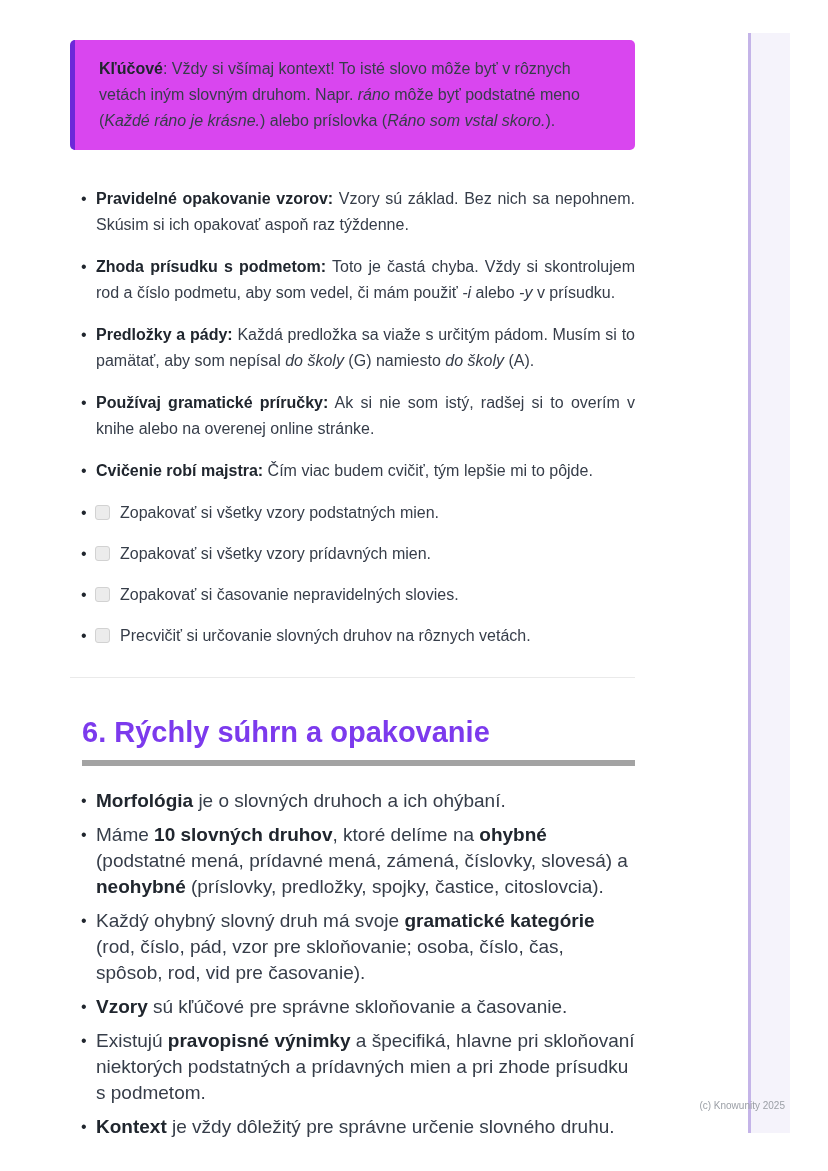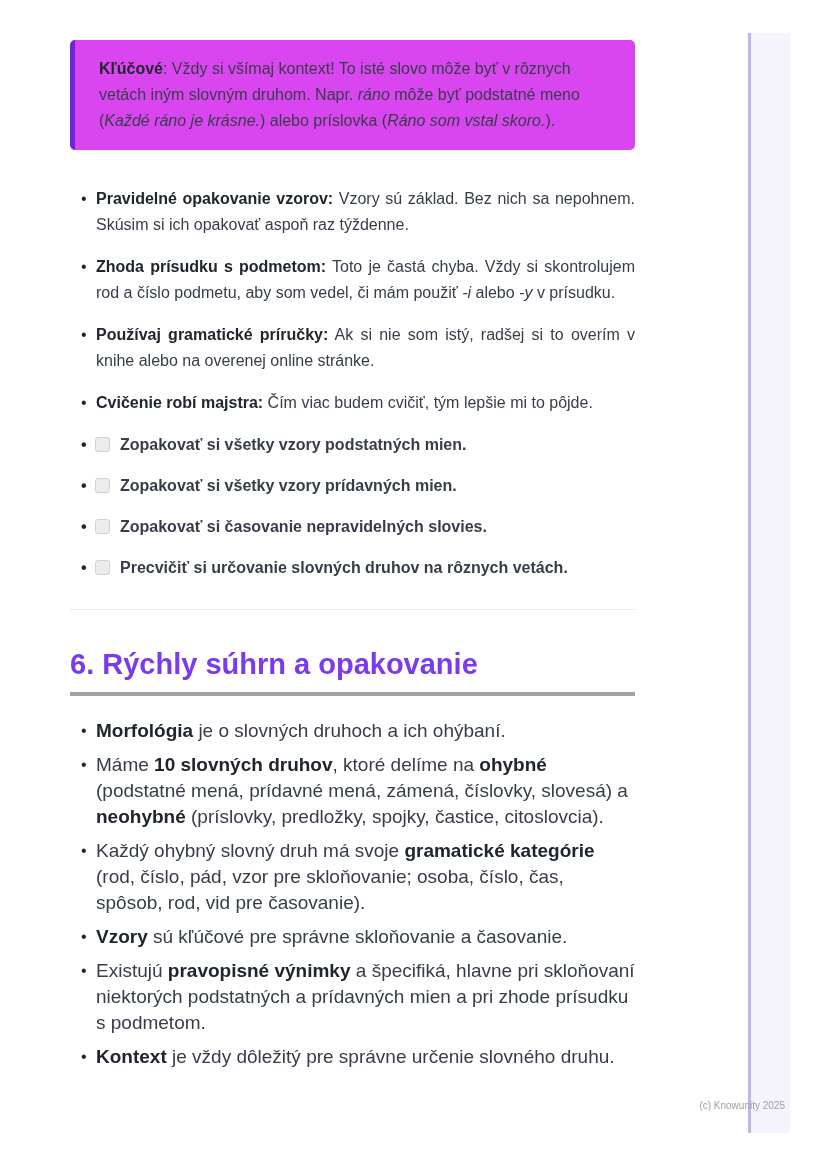--- a/index.html
+++ b/index.html
@@ -56,21 +56,20 @@
   .summary li::before{
     content:"\2022";
     position:absolute;
     left:11px;
     top:0;
     color:#20262e;
     font-size:16px;
   }
   .checklist{
     margin-top:2px;
-    font-weight:bold;
   }
   .checklist li{
     position:relative;
     padding-left:50px;
     font-size:16px;
     line-height:26px;
     margin-bottom:15px;
   }
   .checkbox{
     position:absolute;
@@ -80,26 +79,26 @@
     border:1px solid #d2d2d2;
     border-radius:3px;
   }
   .divider{
     border:none;
     height:1px;
     background:#eaeaea;
     margin:28px 0 0 0;
   }
   .section-heading{
-    margin:38px 0 0 0;
+    margin:38px 0 0 12px;
     font-size:29px;
     line-height:32px;
     font-weight:700;
     color:#7c3aed;
-    border-bottom:4px solid #a3a3a3;
+    border-bottom:6px solid #a3a3a3;
     padding-bottom:12px;
   }
   .summary{
     margin-top:22px;
   }
   .summary li{
     position:relative;
     padding-left:26px;
     font-size:19px;
     line-height:26px;
@@ -121,20 +120,21 @@
 
 <main class="content">
 
   <div class="callout">
     <p><b>Kľúčové</b><span>: Vždy si všímaj kontext! To isté slovo môže byť v rôznych vetách iným slovným druhom. Napr. </span><i>ráno</i><span> môže byť podstatné meno (</span><i>Každé ráno je krásne.</i><span>) alebo príslovka (</span><i>Ráno som vstal skoro.</i><span>).</span></p>
   </div>
 
   <ul class="tips">
       <li><b>Pravidelné opakovanie vzorov:</b><span> Vzory sú základ. Bez nich sa nepohnem. Skúsim si ich opakovať aspoň raz týždenne.</span></li>
       <li><b>Zhoda prísudku s podmetom:</b><span> Toto je častá chyba. Vždy si skontrolujem rod a číslo podmetu, aby som vedel, či mám použiť </span><i>-i</i><span> alebo </span><i>-y</i><span> v prísudku.</span></li>
+      <li><b>Predložky a pády:</b><span> Každá predložka sa viaže s určitým pádom. Musím si to pamätať, aby som nepísal </span><i>do školy</i><span> (G) namiesto </span><i>do školy</i><span> (A).</span></li>
       <li><b>Používaj gramatické príručky:</b><span> Ak si nie som istý, radšej si to overím v knihe alebo na overenej online stránke.</span></li>
       <li><b>Cvičenie robí majstra:</b><span> Čím viac budem cvičiť, tým lepšie mi to pôjde.</span></li>
     </ul>
 
   <ul class="checklist">
       <li><span class="checkbox"></span><span>Zopakovať si všetky vzory podstatných mien.</span></li>
       <li><span class="checkbox"></span><span>Zopakovať si všetky vzory prídavných mien.</span></li>
       <li><span class="checkbox"></span><span>Zopakovať si časovanie nepravidelných slovies.</span></li>
       <li><span class="checkbox"></span><span>Precvičiť si určovanie slovných druhov na rôznych vetách.</span></li>
     </ul>

